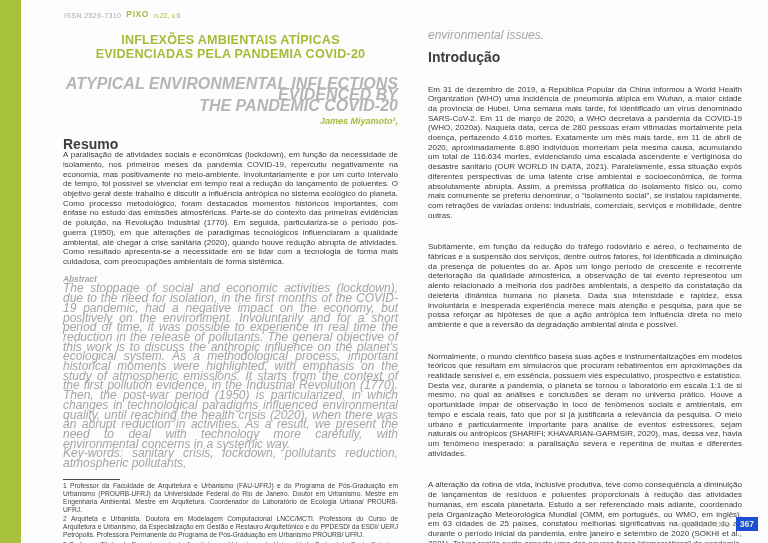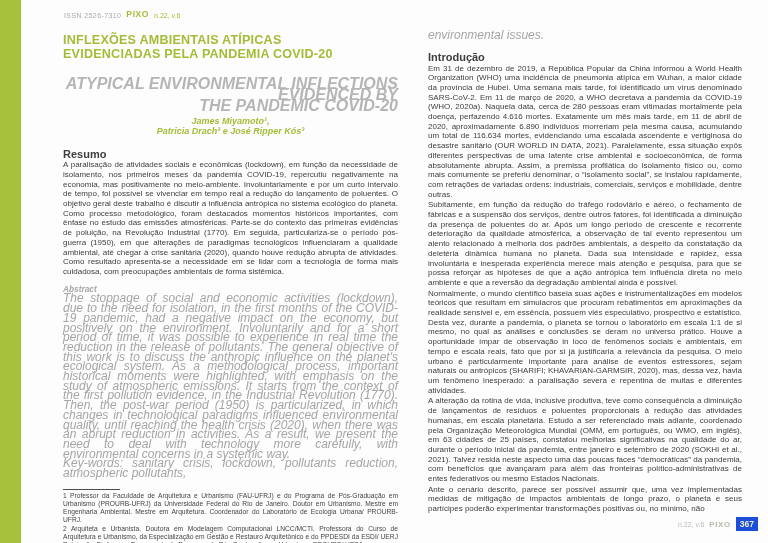--- a/index.html
+++ b/index.html
@@ -23,33 +23,33 @@
   }
   .issn { font-size: 7px; color: #a9a9a9; letter-spacing: .4px; }
   .logo-mark { font-size: 8.5px; font-weight: bold; color: #a3bd37; letter-spacing: .6px; line-height: 1; }
   .issue-label { font-size: 7px; color: #a3bd37; }
 
   .col-left  { position: absolute; left: 63px; top: 33px; width: 335px; }
   .col-right { position: absolute; left: 428px; top: 28px; width: 314px; }
 
   .title {
     font-size: 12.6px; line-height: 14.2px; font-weight: bold;
-    color: #a3bd37; text-align: left; letter-spacing: .2px;
+    color: #a3bd37; text-align: center; letter-spacing: .2px;
   }
   .subtitle {
     margin-top: 17px; font-size: 16px; line-height: 11px;
     font-weight: bold; font-style: italic; color: #b5b5b5; text-align: right;
   }
   .authors {
     margin-top: 5px; font-size: 9px; line-height: 10px;
-    font-weight: bold; font-style: italic; color: #a3bd37; text-align: center;
+    font-weight: bold; font-style: italic; color: #a3bd37; text-align: right;
   }
 
   .heading {
-    margin-top: 14px; font-size: 11px; line-height: 9.8px;
+    margin-top: 14px; font-size: 14px; line-height: 9.8px;
     font-weight: bold; color: #3d3d3d;
   }
   .body-text {
     margin: 0; font-size: 8px; line-height: 9.7px;
     text-align: justify; color: #3d3d3d;
   }
   .abstract-heading {
     margin-top: 8px; font-size: 8.3px; line-height: 9.8px;
     font-weight: bold; font-style: italic; color: #a5a5a5;
   }
@@ -59,21 +59,21 @@
   }
 
   .footnote-rule { margin-top: 10px; width: 57px; border-top: 1px solid #4c4c4c; }
   .footnote {
     margin: 2px 0 0; font-size: 6.7px; line-height: 7.9px;
     text-align: justify; color: #454545;
   }
 
   .kw-cont { margin-top: 3px; }
   .intro-heading { margin-top: 12px; }
-  .para { margin-top: 1px; }
+  .para { margin-top: 22px; }
 
   .page-footer {
     position: absolute; top: 517px; right: 10px;
     display: flex; align-items: center; gap: 5px;
   }
   .footer-issue { font-size: 7px; color: #b9b9b9; }
   .footer-logo { font-size: 8px; font-weight: bold; color: #b7bba9; letter-spacing: .6px; }
   .page-number {
     min-width: 14px; background: #1d4ed8; color: #e7eecd;
     font-size: 8.5px; font-weight: bold; padding: 2px 4px;
@@ -97,21 +97,20 @@
     <div>EVIDENCIADAS PELA PANDEMIA COVID-20</div>
   </div>
 
   <div class="subtitle">
     <div>ATYPICAL ENVIRONMENTAL INFLECTIONS EVIDENCED BY</div>
     <div>THE PANDEMIC COVID-20</div>
   </div>
 
   <div class="authors">
     <div>James Miyamoto¹,</div>
-    <div>Patricia Drach² e José Ripper Kós³</div>
   </div>
 
   <div class="heading">Resumo</div>
   <p class="body-text">A paralisação de atividades sociais e econômicas (lockdown), em função da necessidade de isolamento, nos primeiros meses da pandemia COVID-19, repercutiu negativamente na economia, mas positivamente no meio-ambiente. Involuntariamente e por um curto intervalo de tempo, foi possível se vivenciar em tempo real a redução do lançamento de poluentes. O objetivo geral deste trabalho é discutir a influência antrópica no sistema ecológico do planeta. Como processo metodológico, foram destacados momentos históricos importantes, com ênfase no estudo das emissões atmosféricas. Parte-se do contexto das primeiras evidências de poluição, na Revolução Industrial (1770). Em seguida, particulariza-se o período pós-guerra (1950), em que alterações de paradigmas tecnológicos influenciaram a qualidade ambiental, até chegar à crise sanitária (2020), quando houve redução abrupta de atividades. Como resultado apresenta-se a necessidade em se lidar com a tecnologia de forma mais cuidadosa, com preocupações ambientais de forma sistêmica.</p>
 
   <div class="abstract-heading">Abstract</div>
   <p class="abstract-text">The stoppage of social and economic activities (lockdown), due to the need for isolation, in the first months of the COVID-19 pandemic, had a negative impact on the economy, but positively on the environment. Involuntarily and for a short period of time, it was possible to experience in real time the reduction in the release of pollutants. The general objective of this work is to discuss the anthropic influence on the planet's ecological system. As a methodological process, important historical moments were highlighted, with emphasis on the study of atmospheric emissions. It starts from the context of the first pollution evidence, in the Industrial Revolution (1770). Then, the post-war period (1950) is particularized, in which changes in technological paradigms influenced environmental quality, until reaching the health crisis (2020), when there was an abrupt reduction in activities. As a result, we present the need to deal with technology more carefully, with environmental concerns in a systemic way.</p>
   <p class="abstract-text">Key-words: sanitary crisis, lockdown,  pollutants reduction, atmospheric pollutants,</p>
 
   <div class="footnote-rule"></div>

